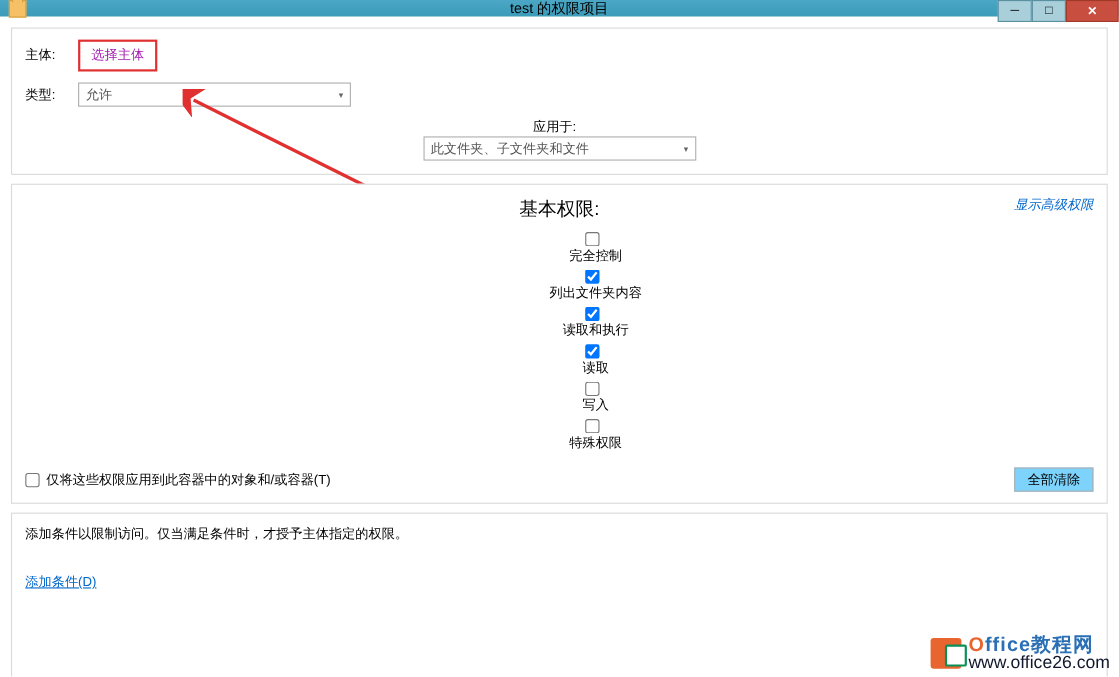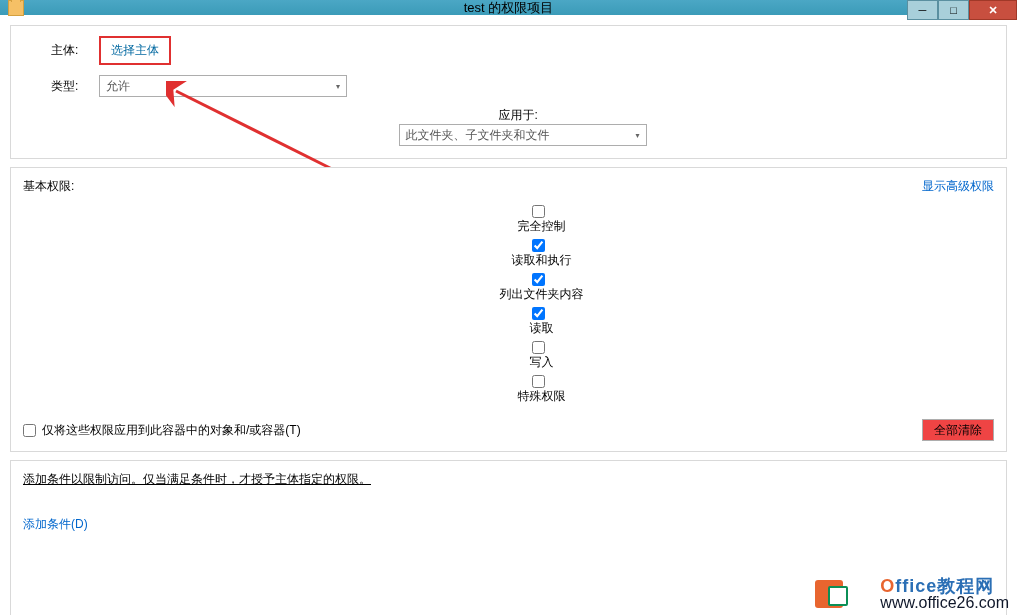--- a/index.html
+++ b/index.html
@@ -9,51 +9,51 @@
     .titlebar-icon { width: 16px; height: 16px; margin-left: 8px; background: #f5c066; border: 1px solid #d4a03f; position: relative; }
     .titlebar-icon::before { content: ''; position: absolute; top: -3px; left: 2px; width: 8px; height: 3px; background: #f5c066; border: 1px solid #d4a03f; border-bottom: none; }
     .titlebar-title { position: absolute; left: 50%; transform: translateX(-50%); color: #000; font-size: 13px; }
     .window-controls { position: absolute; right: 0; top: 0; display: flex; }
     .win-btn { width: 31px; height: 20px; display: flex; align-items: center; justify-content: center; border: 1px solid #5a8fa0; background: #a8cfda; font-size: 11px; font-weight: bold; }
     .win-btn.close { background: #c84f3f; color: #fff; width: 48px; border-color: #a03828; }
     
     .content { padding: 10px; }
     .panel { border: 1px solid #d9d9d9; background: #fff; padding: 10px 12px; margin-bottom: 8px; position: relative; }
     
-    .form-row { display: flex; align-items: center; margin-bottom: 10px; font-size: 12px; margin-left: 28px; }
+    .form-row { display: flex; align-items: center; margin-bottom: 10px; font-size: 12px; }
     .form-label { width: 48px; color: #000; }
-    .form-row .link { color: #0369a1; cursor: pointer; font-size: 12px; }
+    .form-row .link { color: #a21caf; cursor: pointer; font-size: 12px; }
     
     .highlight-box { border: 2px solid #e03030; padding: 4px 10px; display: inline-block; }
     
     .select-box { width: 248px; height: 22px; border: 1px solid #adadad; background: #fff; padding: 2px 6px; font-size: 12px; color: #555; position: relative; display: flex; align-items: center; justify-content: space-between; }
     .select-arrow { font-size: 8px; color: #666; }
     
     .arrow-annotation { position: absolute; left: 155px; top: 55px; pointer-events: none; }
     
     .perms-panel { min-height: 210px; }
-    .perms-title { font-size: 12px; margin-bottom: 10px; }
-    .show-advanced { position: absolute; right: 12px; top: 10px; color: #0066cc; font-size: 12px; cursor: pointer; }
+    .perms-title { font-size: 17px; margin-bottom: 10px; text-align: center; }
+    .show-advanced { position: absolute; right: 12px; top: 10px; color: #0066cc; font-size: 12px; cursor: pointer; font-style: italic; }
     .checklist { margin-left: 66px; }
     .check-row { display: flex; align-items: center; font-size: 12px; margin-bottom: 4px; flex-direction: column; }
     .check-row input[type=checkbox] { width: 13px; height: 13px; margin-right: 6px; }
     
     .bottom-row { display: flex; align-items: center; justify-content: space-between; margin-top: 14px; }
     .only-apply { display: flex; font-size: 12px; }
     .only-apply input { margin-right: 6px; }
-    .clear-btn { width: 72px; height: 22px; border: 1px solid #adadad; background: #ef4444; font-size: 12px; cursor: pointer; }
+    .clear-btn { width: 72px; height: 22px; border: 1px solid #adadad; background: #7dd3fc; font-size: 12px; cursor: pointer; }
     
     .conditions-panel { min-height: 165px; }
-    .cond-text { font-size: 12px; margin-bottom: 26px; text-decoration: underline; }
-    .add-cond { color: #0066cc; font-size: 12px; cursor: pointer; }
+    .cond-text { font-size: 12px; margin-bottom: 26px; }
+    .add-cond { color: #0066cc; font-size: 12px; cursor: pointer; text-decoration: underline; }
     
     .watermark { position: absolute; right: 8px; bottom: 4px; display: flex; align-items: center; gap: 6px; }
     .wm-icon { width: 28px; height: 28px; background: #e8652f; border-radius: 3px; position: relative; }
     .wm-icon::after { content: ''; position: absolute; right: -5px; top: 6px; width: 16px; height: 16px; background: #fff; border: 2px solid #0b8f56; border-radius: 2px; }
-    .wm-text { display: flex; flex-direction: column; line-height: 1; padding-left: 31px; }
+    .wm-text { display: flex; flex-direction: column; line-height: 1; }
     .wm-top { font-size: 18px; font-weight: bold; letter-spacing: 1px; }
     .wm-top .o1 { color: #e8652f; }
     .wm-top .rest { color: #2b6fb5; }
     .wm-bot { font-size: 16px; color: #0f172a; font-weight: normal; }
   </style>
 </head>
 <body>
 
 <div class="titlebar">
   <div class="titlebar-icon"></div>
@@ -102,25 +102,25 @@
   <div class="panel perms-panel">
     <div class="perms-title">基本权限:</div>
     <span class="show-advanced">显示高级权限</span>
     <div class="checklist">
         <label class="check-row">
           <input type="checkbox" style="">
           <span>完全控制</span>
         </label>
         <label class="check-row">
           <input type="checkbox" checked="" style="">
-          <span>读取和执行</span>
+          <span>列出文件夹内容</span>
         </label>
         <label class="check-row">
           <input type="checkbox" checked="" style="">
-          <span>列出文件夹内容</span>
+          <span>读取和执行</span>
         </label>
         <label class="check-row">
           <input type="checkbox" checked="" style="">
           <span>读取</span>
         </label>
         <label class="check-row">
           <input type="checkbox" style="">
           <span>写入</span>
         </label>
         <label class="check-row">

